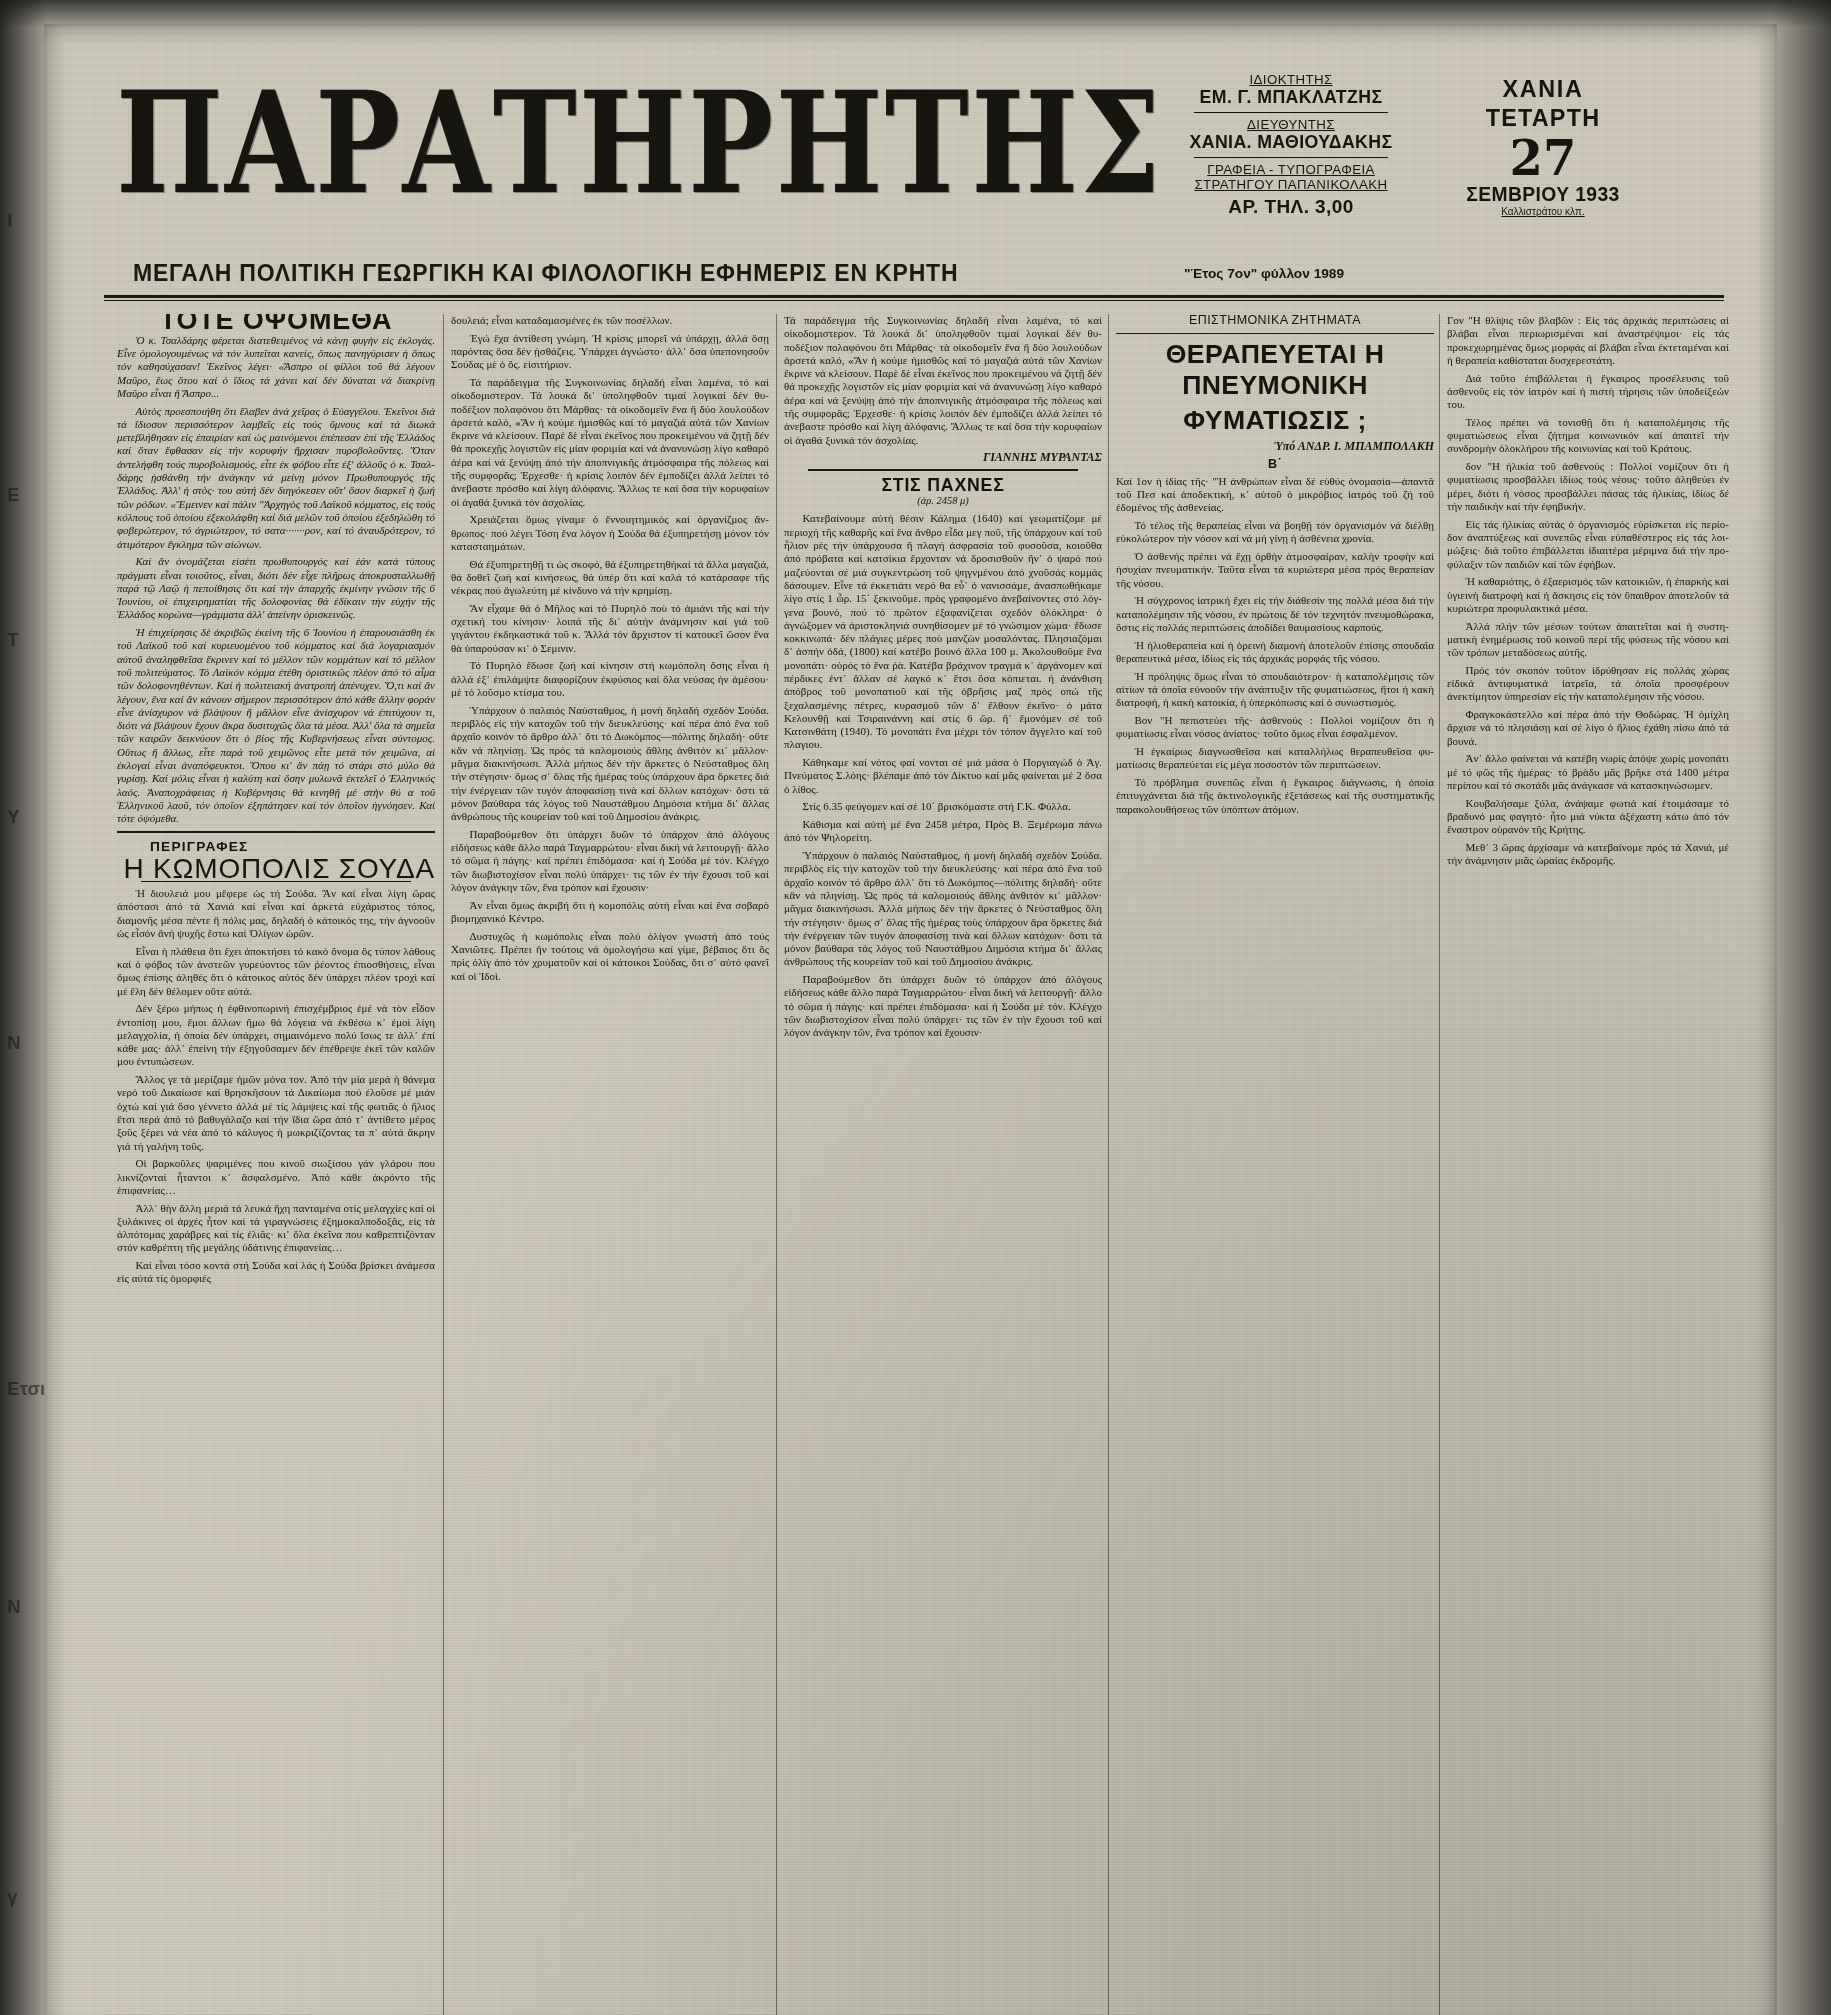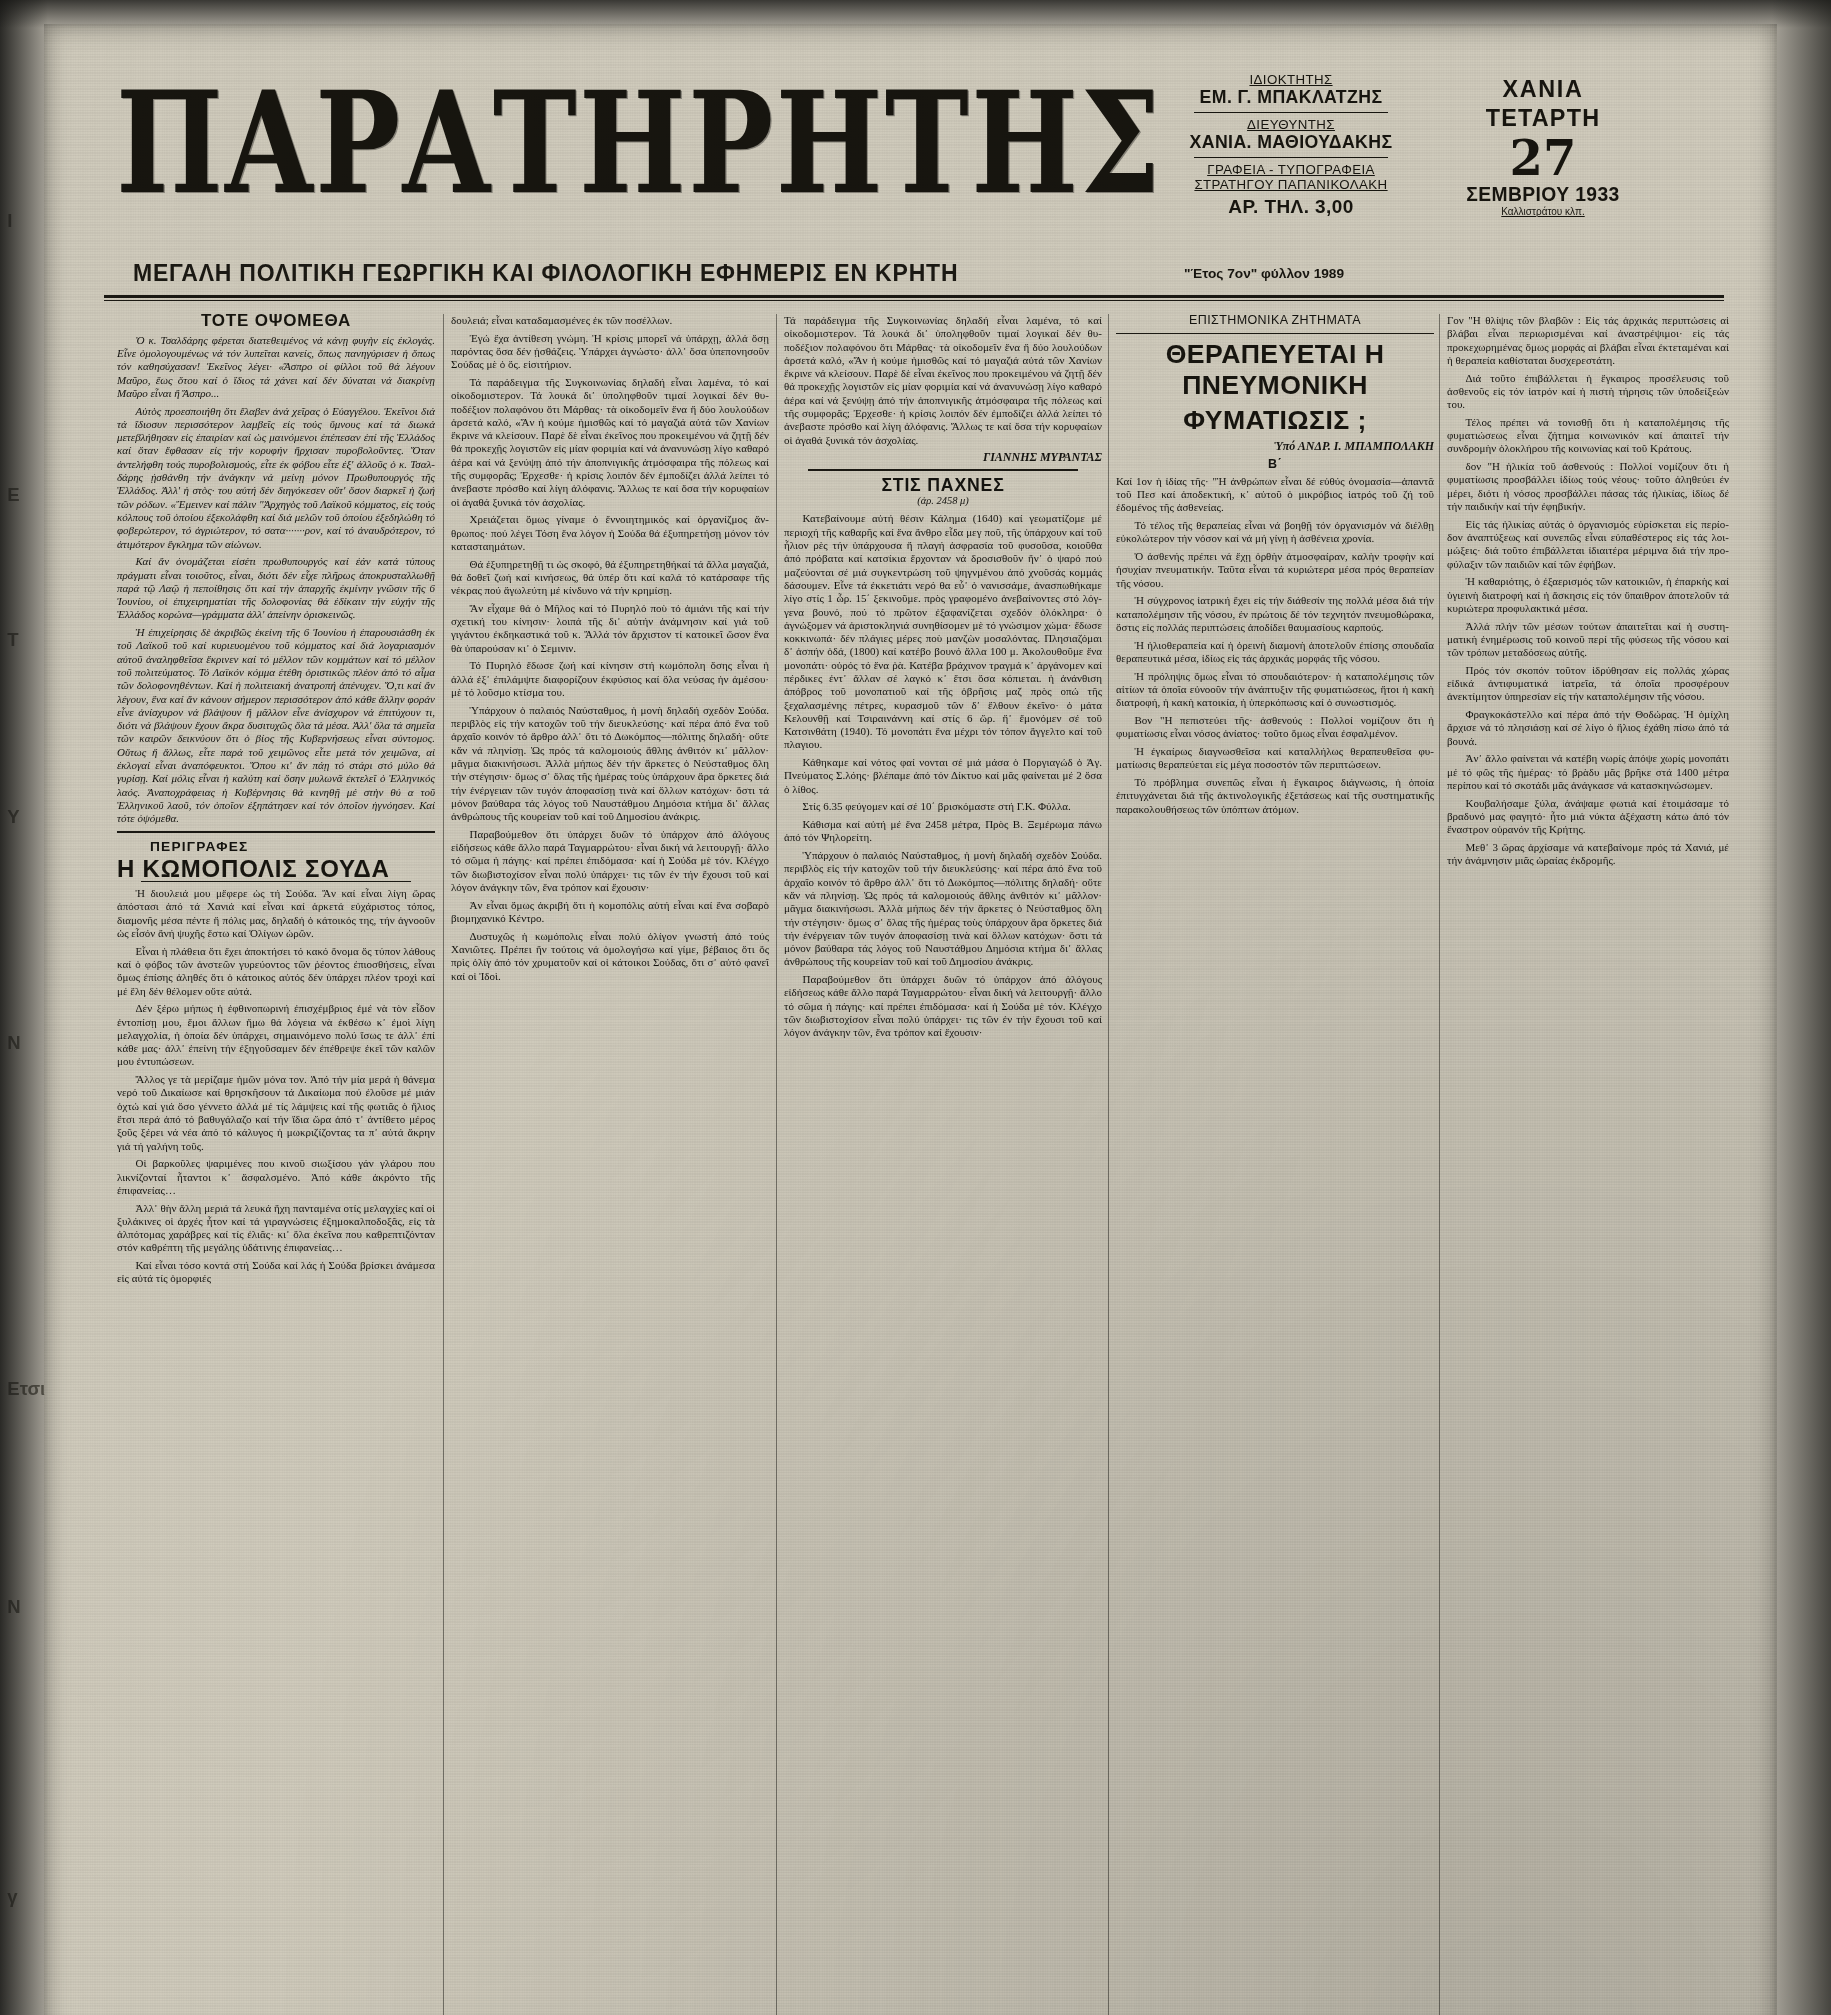--- a/index.html
+++ b/index.html
@@ -111,26 +111,26 @@
   .c2{left:334px;}
   .c3{left:667px;}
   .c4{left:999px;}
   .c5{left:1330px;width:282px;}
 
   .vrule{position:absolute;top:0;width:1.2px;height:2333px;background:#2a2822;opacity:.55;}
   .v1{left:326px;} .v2{left:659px;} .v3{left:991px;} .v4{left:1322px;}
 
   .hd1{
     font-family:"Liberation Sans", sans-serif;
-    font-weight:bold;font-size:17px;letter-spacing:0.8px;text-align:center;
+    font-weight:bold;font-size:27px;letter-spacing:0.8px;text-align:center;
     margin:0 0 6.4px 0;color:#17150f;
   }
   .hd2{
     font-family:"Liberation Sans", sans-serif;
-    font-weight:bold;font-size:24px;letter-spacing:0.8px;text-align:left;
+    font-weight:normal;font-size:28px;letter-spacing:0.8px;text-align:right;
     margin:8.9px 0 5.6px 0;color:#17150f;
   }
   .kicker{
     font-family:"Liberation Sans", sans-serif;
     font-weight:bold;font-size:12.5px;letter-spacing:0.4px;text-align:center;margin:1.6px 0 3.2px 0;
   }
   .byline{
     font-family:"Liberation Serif", serif;font-style:italic;font-weight:bold;
     font-size:12px;text-align:right;margin:2.4px 0 4.8px 0;
   }

